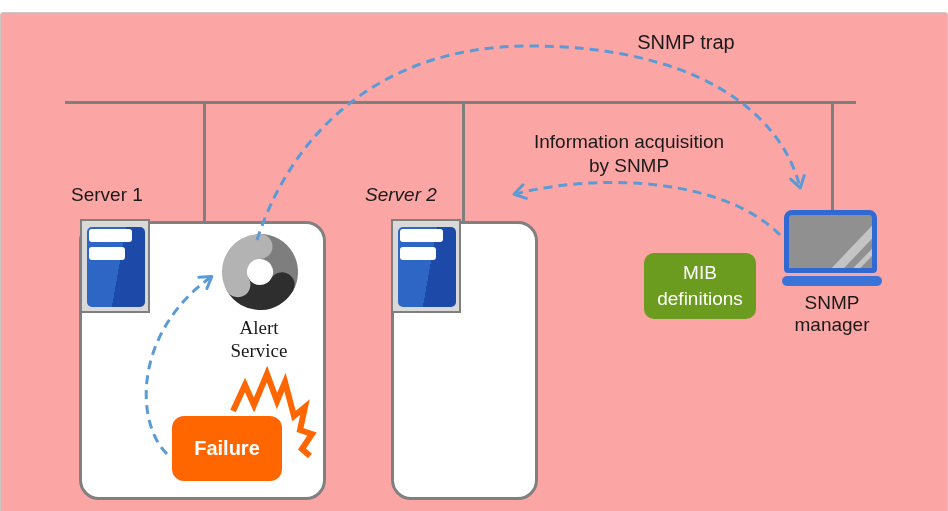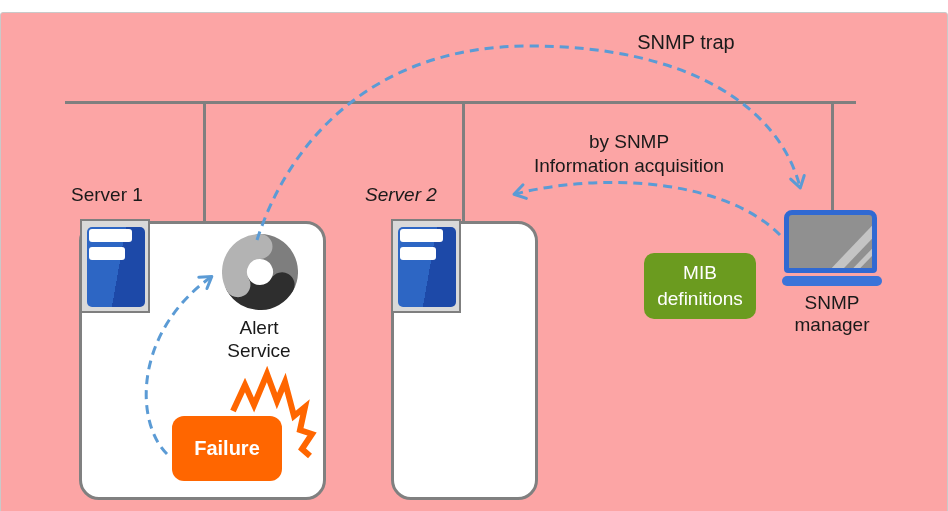--- a/index.html
+++ b/index.html
@@ -39,40 +39,40 @@
 
   <div class="gline" style="left:64px;top:88px;width:791px;height:3px;"></div>
   <div class="gline" style="left:202px;top:88px;width:3px;height:120px;"></div>
   <div class="gline" style="left:461px;top:88px;width:3px;height:120px;"></div>
   <div class="gline" style="left:830px;top:88px;width:3px;height:112px;"></div>
 
   <div class="label label-center" style="left:585px;top:18px;width:200px;font-size:20px;">
     <span>SNMP trap</span>
   </div>
   <div class="label label-center" style="left:468px;top:117px;width:320px;line-height:24px;">
+    <div>Information acquisition</div>
     <div>by SNMP</div>
-    <div>Information acquisition</div>
   </div>
 
   <div class="label" style="left:70px;top:171px;text-align:right;">Server 1</div>
   <div class="node-box" style="left:78px;top:208px;width:247px;height:279px;"></div>
   <div class="server-icon" style="left:79px;top:206px;">
     <div class="panel"></div>
     <div class="bar bar1"></div>
     <div class="bar bar2"></div>
   </div>
 
   <svg class="donut-svg" width="76" height="76" viewBox="0 0 76 76">
     <g fill="none" stroke-width="25" stroke-linecap="round">
       <path stroke="#7e7e7e" d="M 38 12.5 A 25.5 25.5 0 0 1 60.1 50.75"></path>
       <path stroke="#2e2e2e" d="M 60.1 50.75 A 25.5 25.5 0 0 1 15.9 50.75"></path>
       <path stroke="#b3b3b3" d="M 15.9 50.75 A 25.5 25.5 0 0 1 38 12.5"></path>
     </g>
   </svg>
-  <div class="label label-center" style="left:193px;top:303px;width:130px;line-height:23px;">
+  <div class="label label-center" style="left:193px;top:303px;width:130px;line-height:23px;font-family:Liberation Serif, serif;">
     <div>Alert</div>
     <div>Service</div>
   </div>
 
   <svg class="burst-svg" width="92" height="98" viewBox="0 0 92 98">
     <polyline points="7,48 19,22 28,42 41,11 51,38 59,19 68,53 79,44 74,67 86,71 76,86 84,93" fill="none" stroke="#ff6600" stroke-width="6" stroke-linejoin="miter"></polyline>
   </svg>
   <div class="failure-box">
     <span>Failure</span>
   </div>

